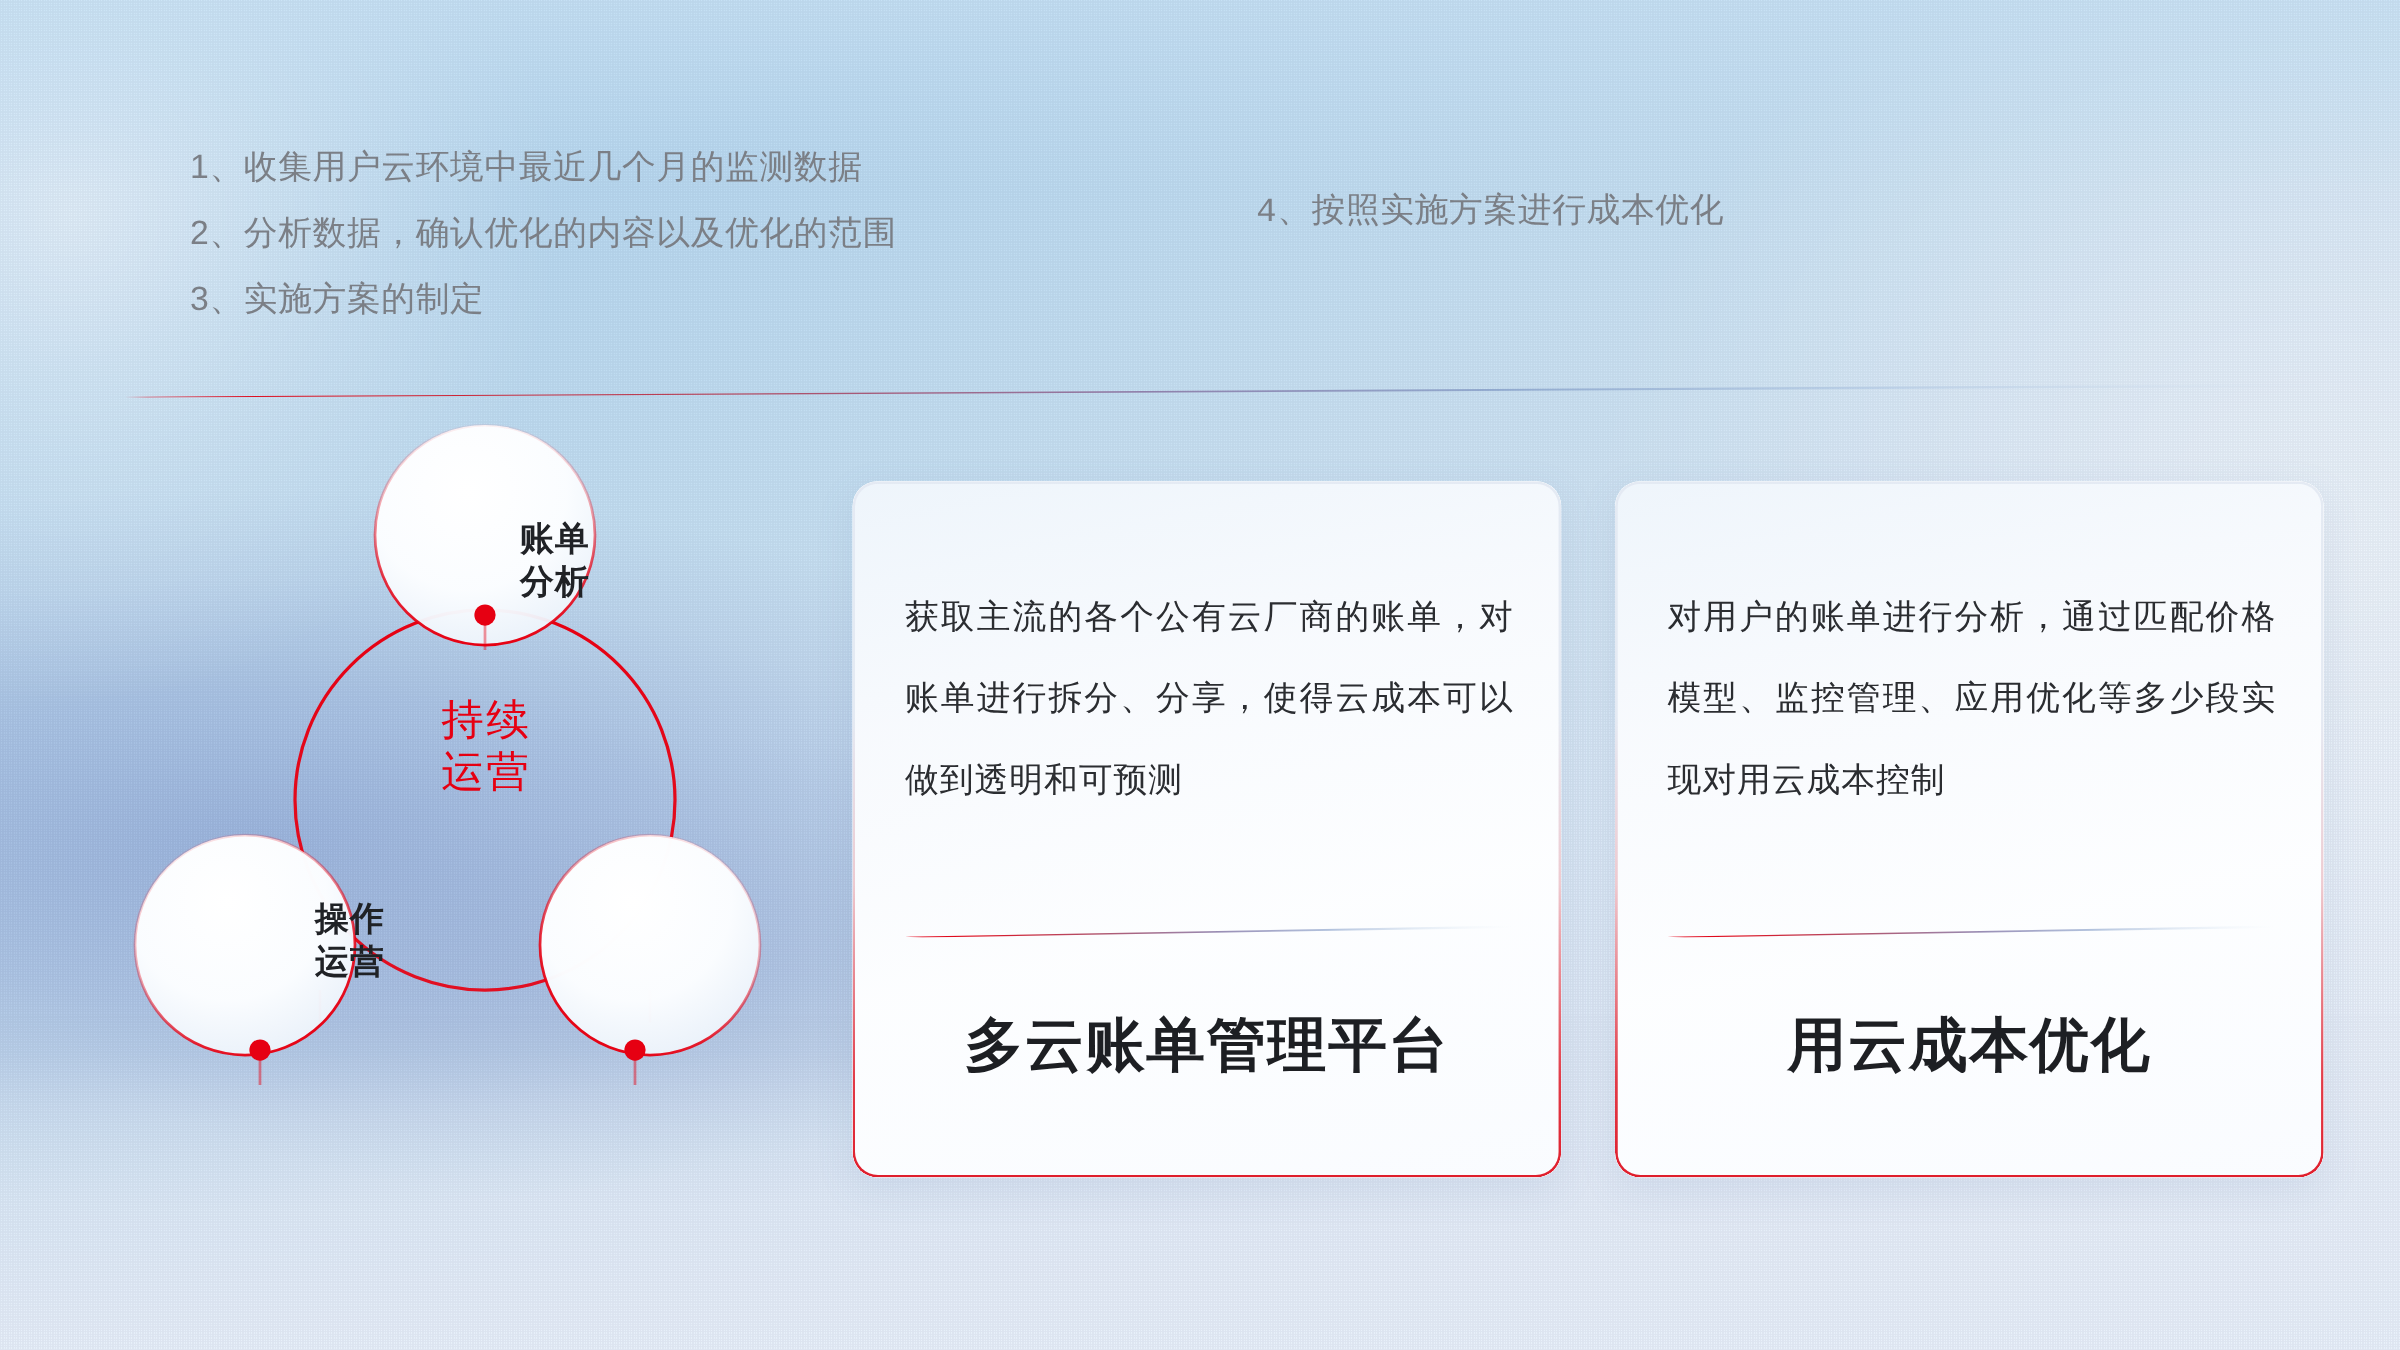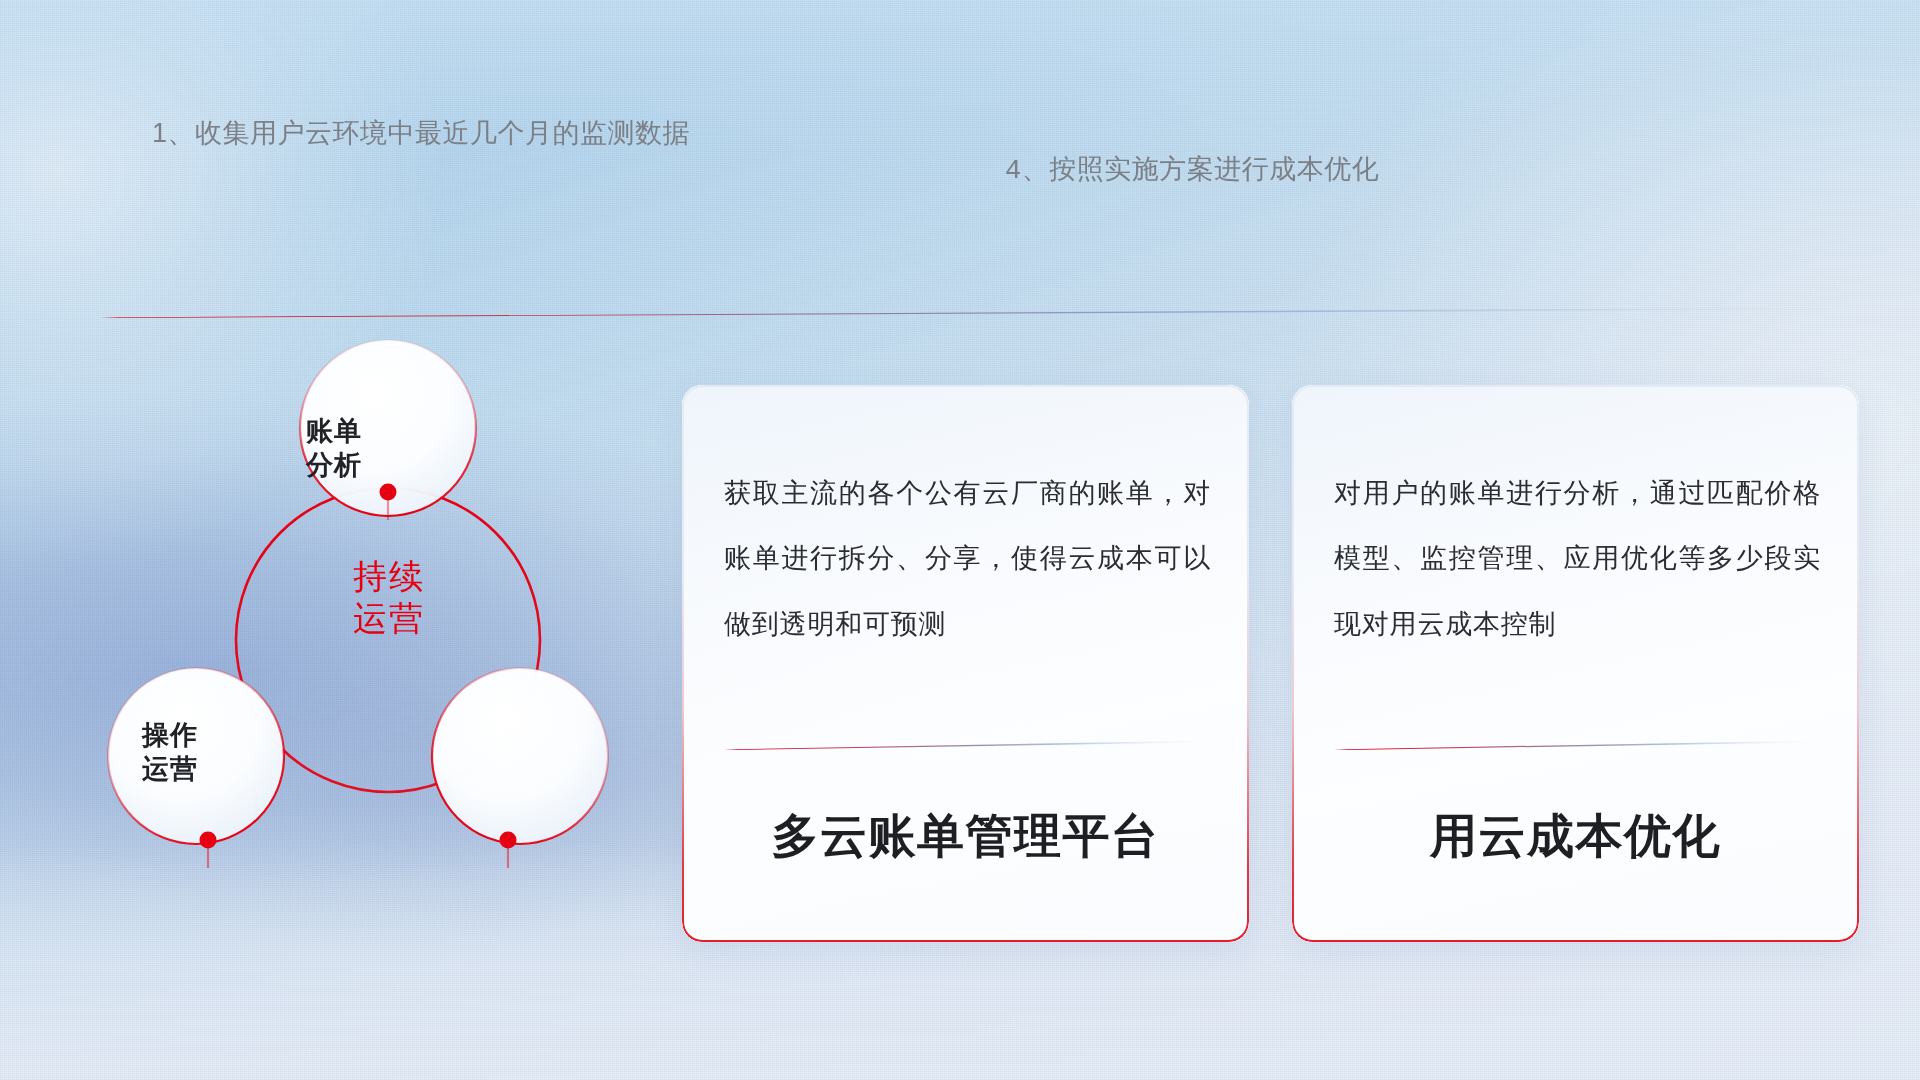--- a/index.html
+++ b/index.html
@@ -110,21 +110,21 @@
     position: absolute;
     left: 88px;
     top: 340px;
     width: 600px;
     height: 600px;
   }
   #venn svg { display: block; width: 600px; height: 600px; overflow: visible; }
 
   .node-label {
     position: absolute;
-    text-align: left;
+    text-align: right;
     color: #202226;
     font-size: 27px;
     font-weight: bold;
     line-height: 1.26;
     letter-spacing: 1px;
     white-space: pre-line;
   }
   #label-top   { left: 218px; top: 74px;  width: 166px; }
   #label-left  { left: 54px;  top: 378px; width: 166px; }
   #label-right { left: 378px; top: 362px; width: 166px; }
@@ -226,20 +226,22 @@
   <div class="bg-layer bg-blue-band"></div>
   <div class="bg-layer bg-blue-band2"></div>
   <div class="bg-layer bg-hi-left"></div>
   <div class="bg-layer bg-hi-right"></div>
   <div class="bg-layer bg-topsheen"></div>
   <div class="bg-layer bg-hi-bottom"></div>
   <div class="bg-layer bg-noise"></div>
 
   <div class="steps col-left">
     <div class="step-item">1、收集用户云环境中最近几个月的监测数据</div>
+    <div class="step-item">2、分析数据，确认优化的内容以及优化的范围</div>
+    <div class="step-item">3、实施方案的制定</div>
   </div>
 
   <div class="steps col-right">
     <div class="step-item">4、按照实施方案进行成本优化</div>
   </div>
 
   <svg id="top-divider" viewBox="0 0 1770 11" preserveAspectRatio="none">
     <defs>
       <linearGradient id="gradTop" x1="0" y1="0" x2="1" y2="0">
         <stop offset="0" stop-color="#e40016" stop-opacity="1"></stop>

